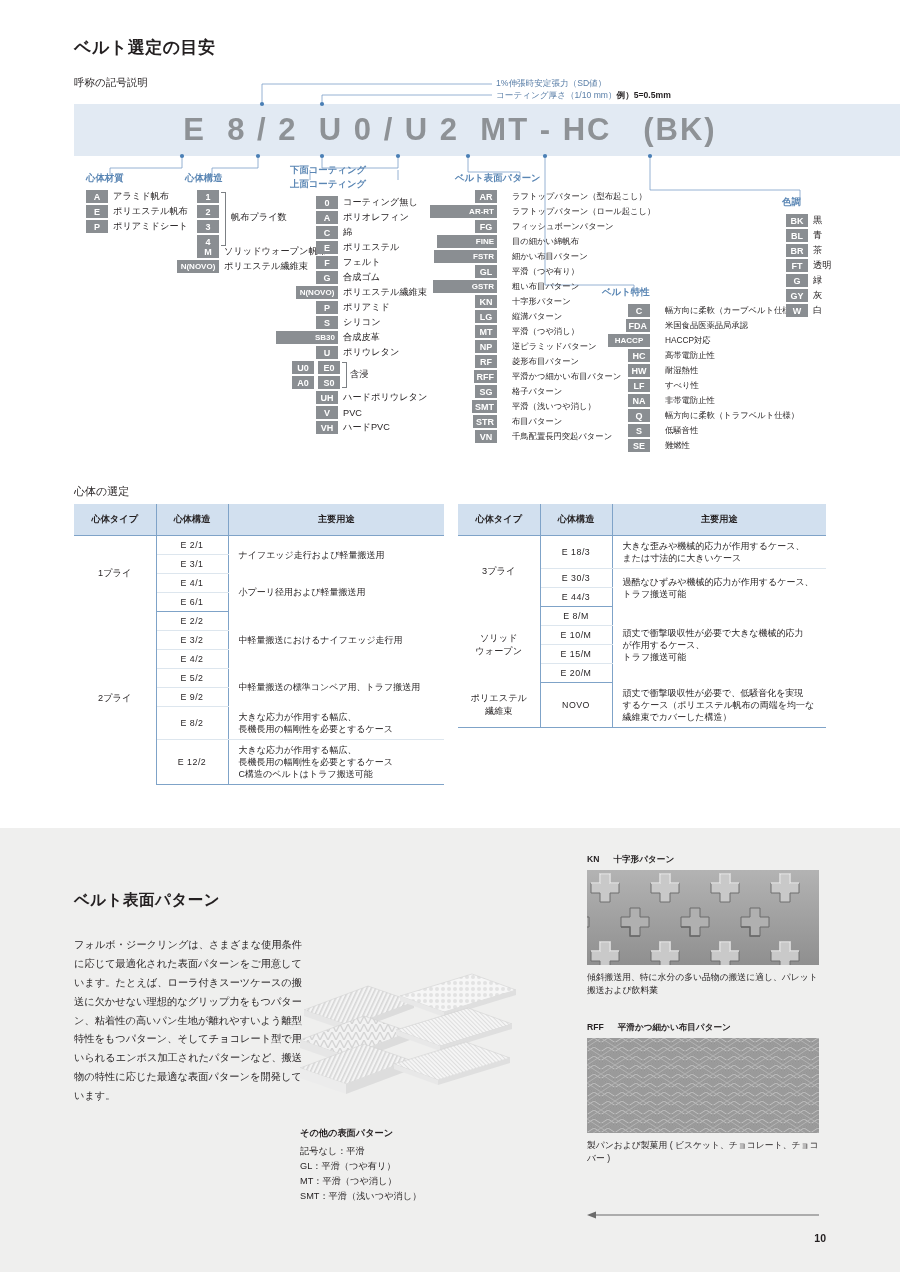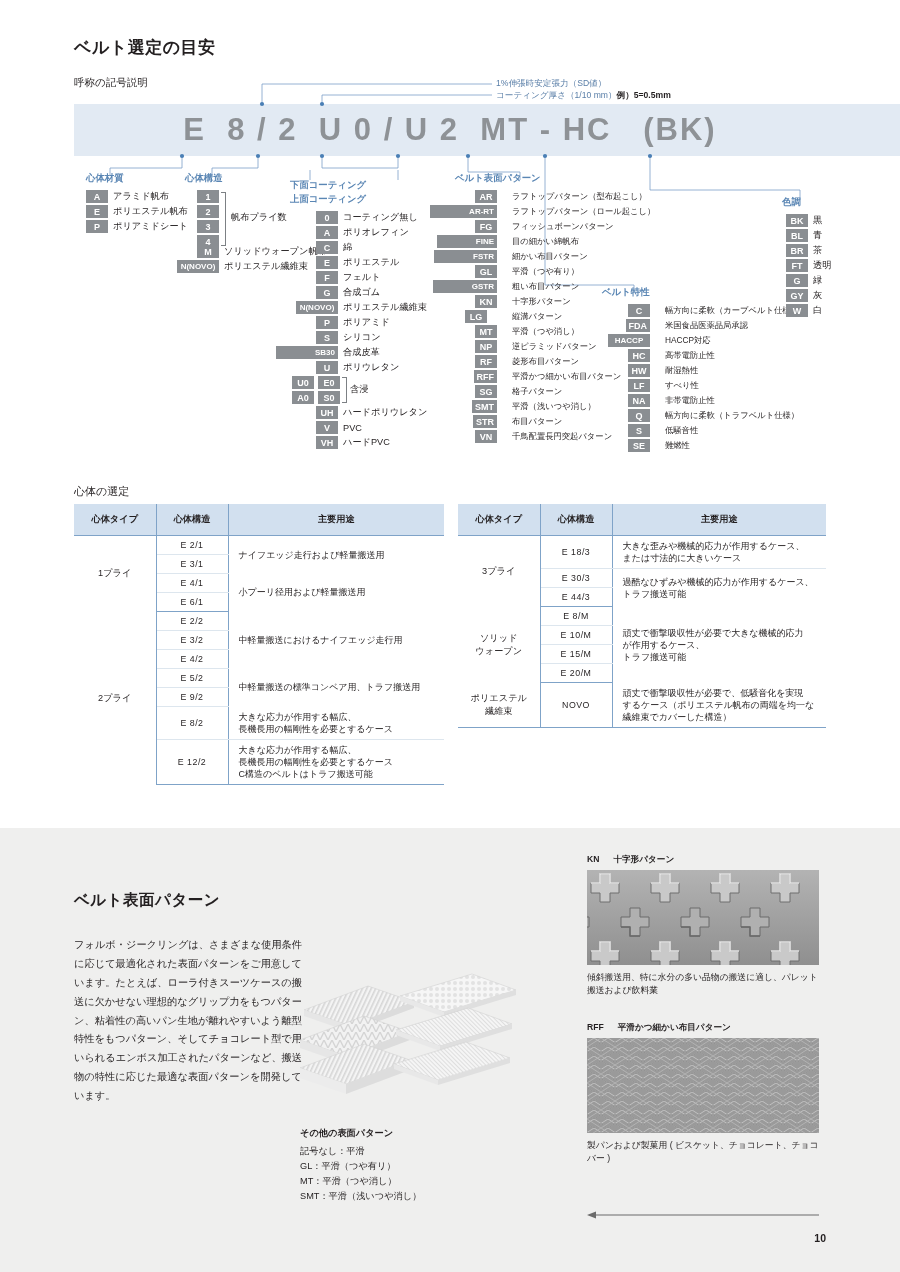--- a/index.html
+++ b/index.html
@@ -250,21 +250,21 @@
         </div>
         <div class="legend-row" style="margin-left:-28px;">
           <span class="tagcell" style="width:62px;">
               <span class="tag xwide">N(NOVO)</span>
             </span>
           <span class="legend-txt">ポリエステル繊維束</span>
         </div>
       </div>
     </div>
 
-    <div class="col" style="left:290px; top:179px;">
+    <div class="col" style="left:290px; top:164px;">
       <div class="col-title" style="margin-bottom:1px;">下面コーティング</div>
       <div class="col-title">上面コーティング</div>
       <div style="margin-top:3px;">
         <div class="legend-row">
             <span class="tagcell" style="width:48px;">
               <span class="tag">0</span>
             </span>
             <span class="legend-txt">コーティング無し</span>
           </div>
         <div class="legend-row">
@@ -416,21 +416,21 @@
           </span>
           <span class="legend-txt sm">粗い布目パターン</span>
         </div>
       <div class="legend-row">
           <span class="tagcell" style="width:42px;">
             <span class="tag">KN</span>
           </span>
           <span class="legend-txt sm">十字形パターン</span>
         </div>
       <div class="legend-row">
-          <span class="tagcell" style="width:42px;justify-content:center;">
+          <span class="tagcell" style="width:42px;">
             <span class="tag">LG</span>
           </span>
           <span class="legend-txt sm">縦溝パターン</span>
         </div>
       <div class="legend-row">
           <span class="tagcell" style="width:42px;">
             <span class="tag">MT</span>
           </span>
           <span class="legend-txt sm">平滑（つや消し）</span>
         </div>

